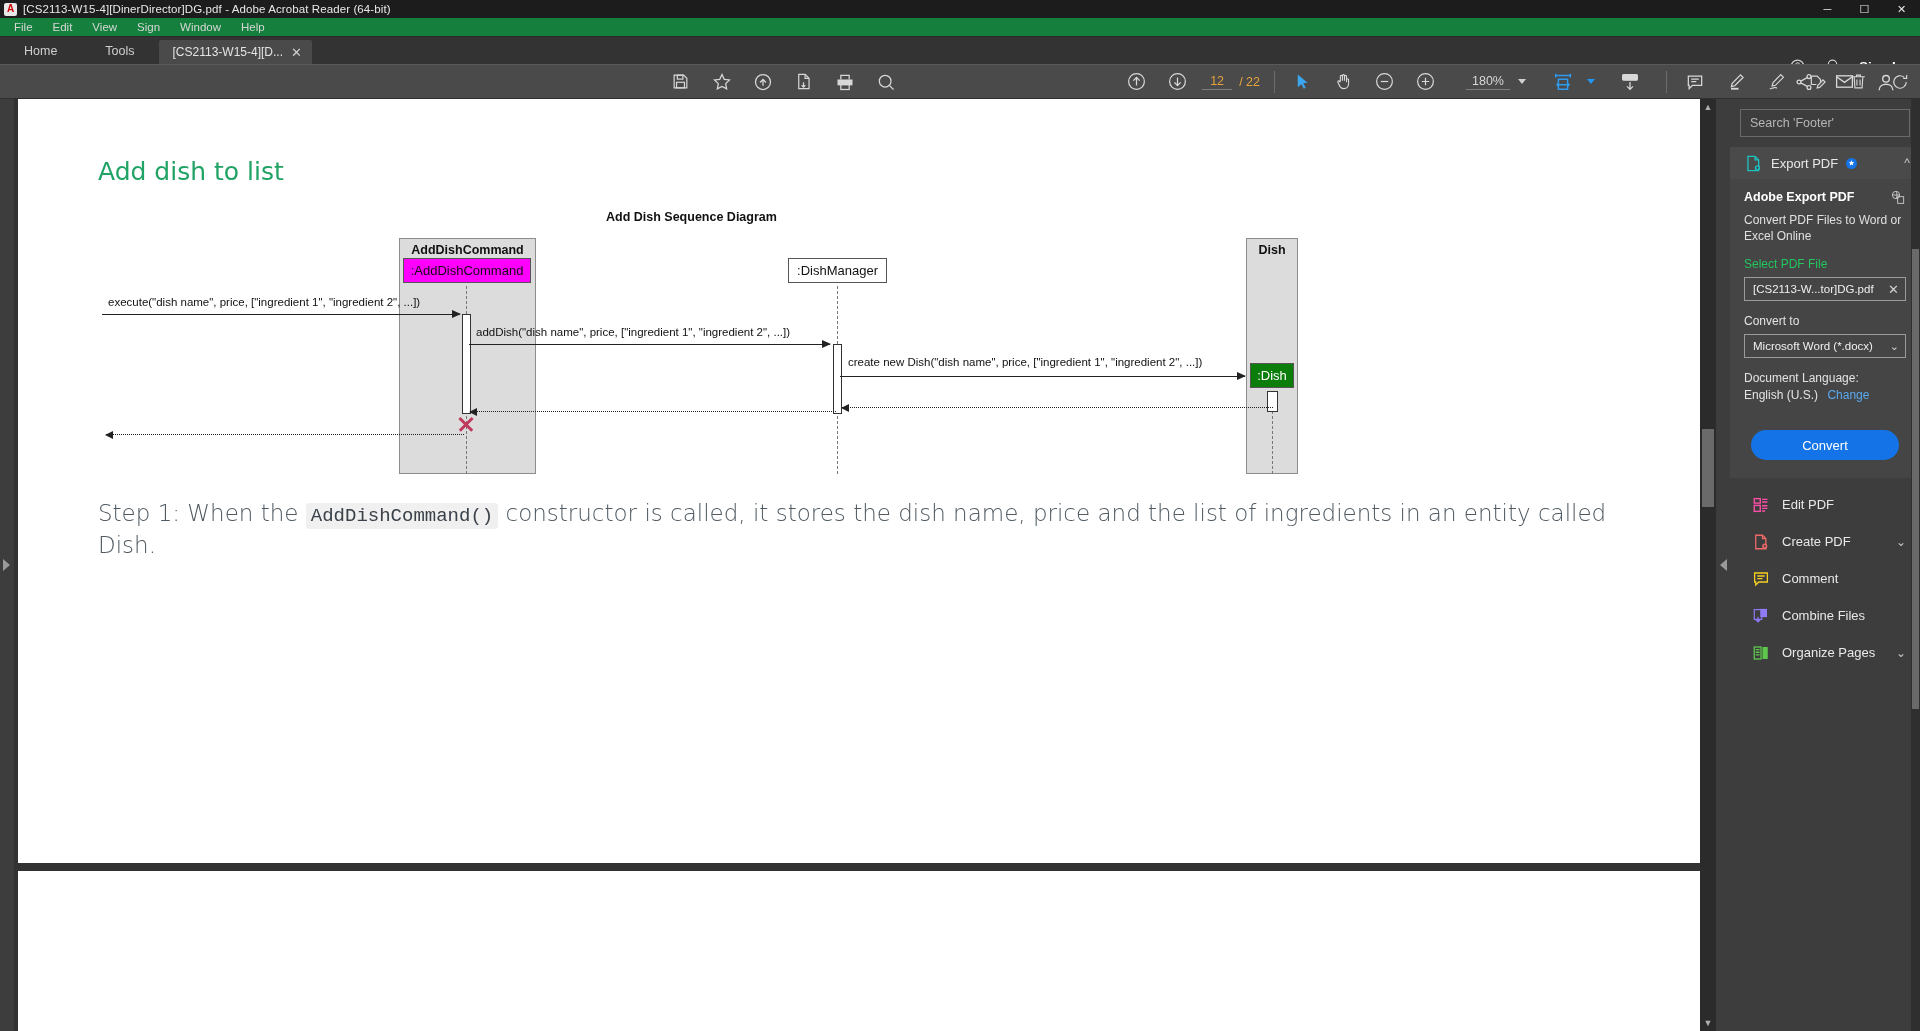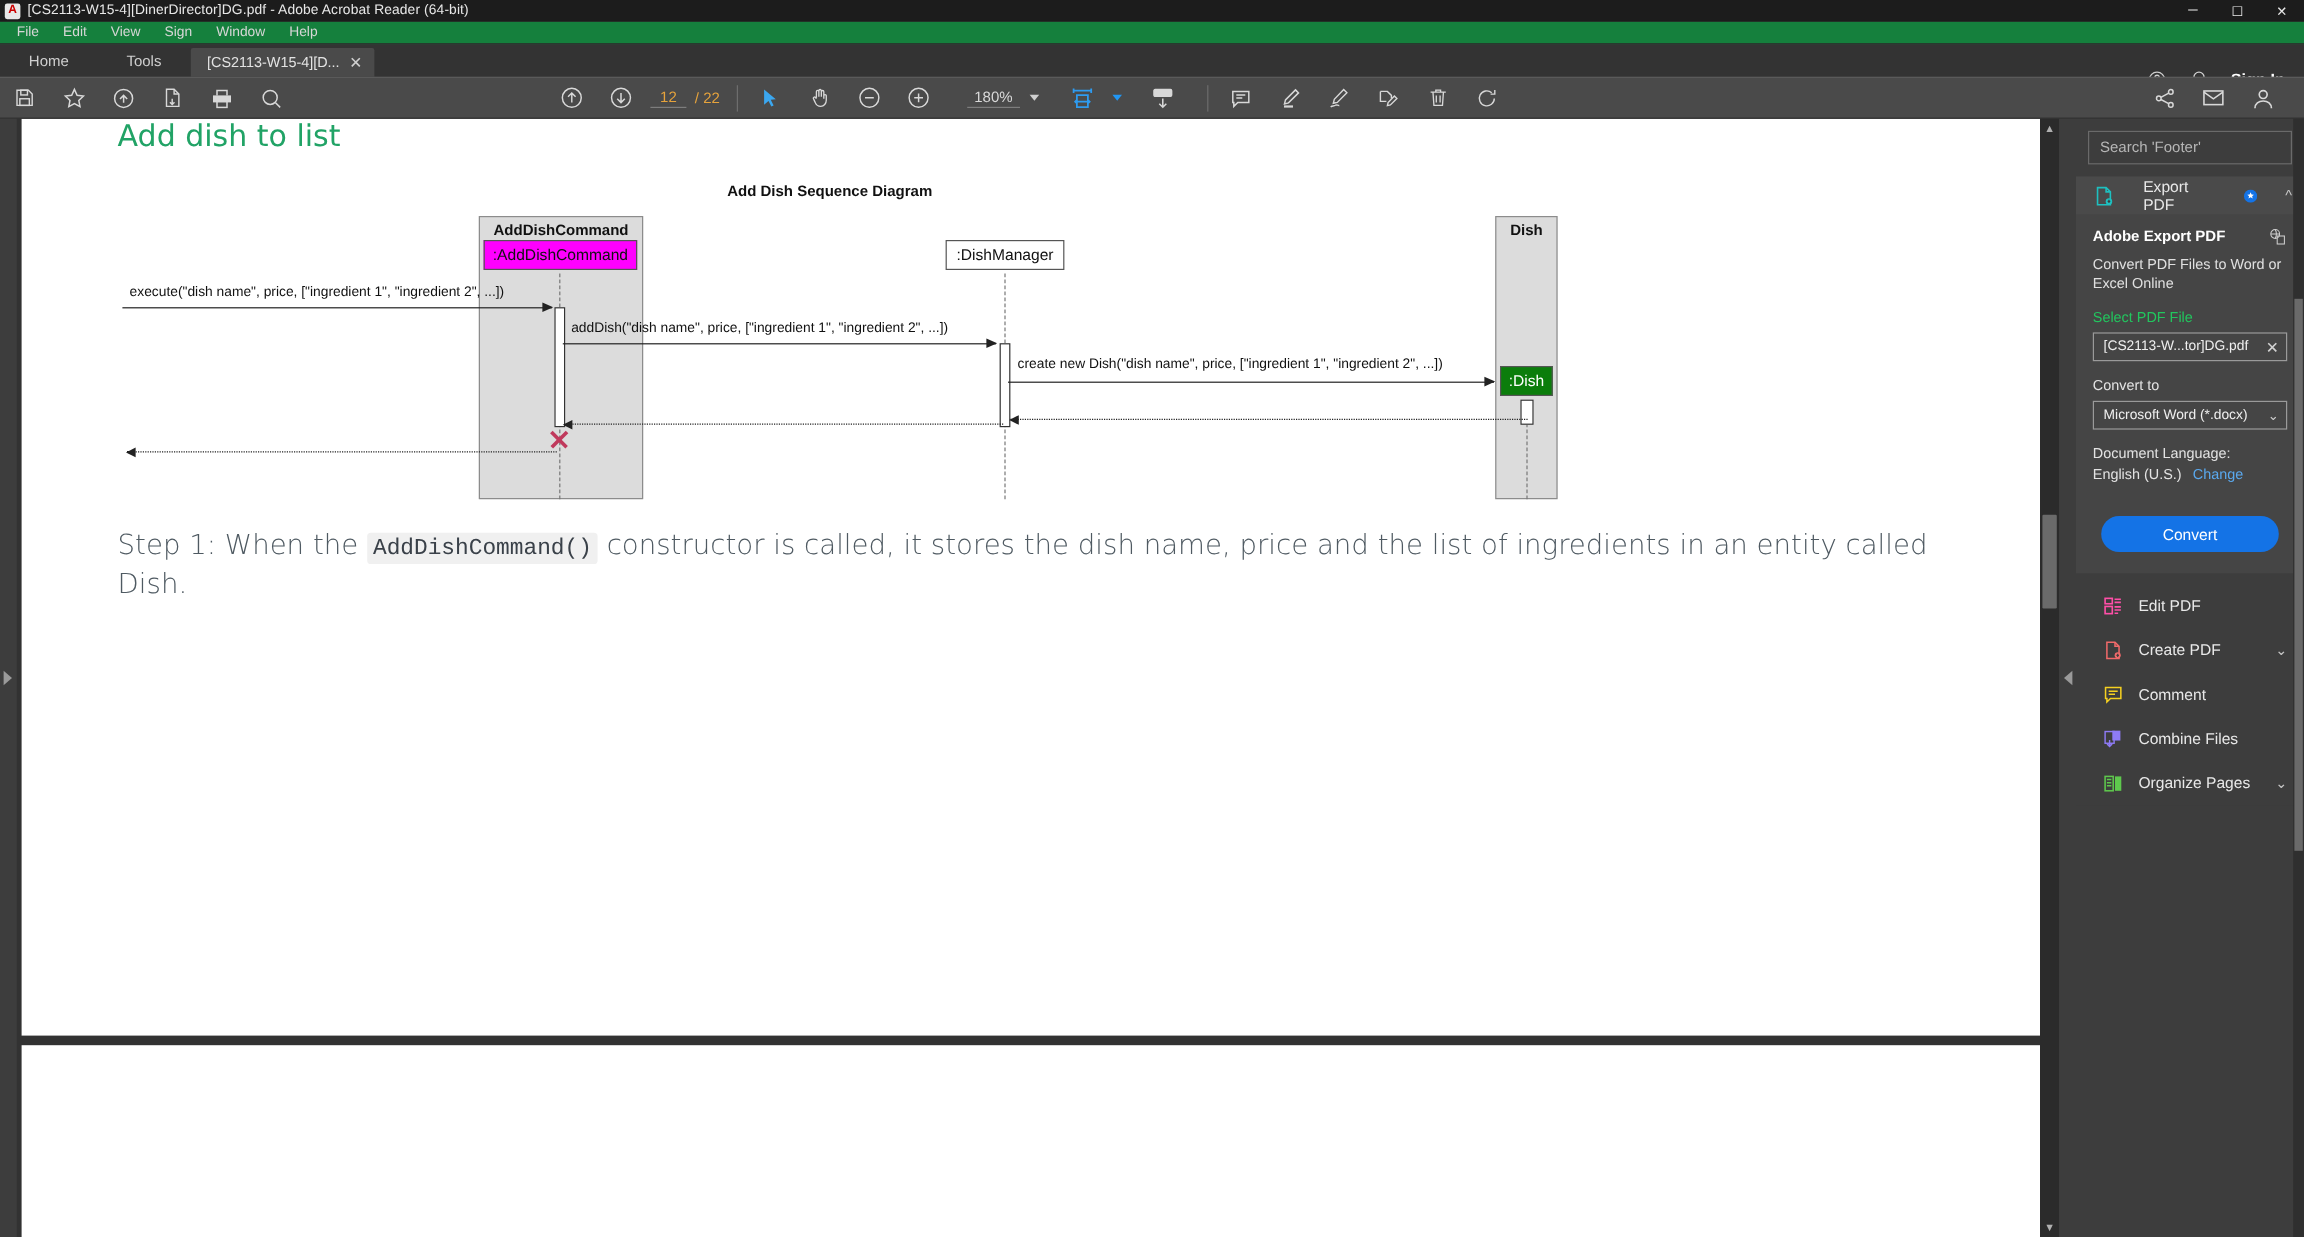--- a/index.html
+++ b/index.html
@@ -57,20 +57,21 @@
     position: absolute; right: 0; top: 0; height: 27px;
     display: flex; align-items: center; gap: 18px; padding-right: 16px; margin-top: 16px;
   }
   .tab-right .ico { color: #cfcfcf; }
   .signin { color: #ffffff; font-size: 13.5px; font-weight: bold; }
   
   .toolbar {
     height: 35px; background: #4a4a4a; display: flex; align-items: center;
     border-top: 1px solid #5a5a5a; border-bottom: 1px solid #2f2f2f;
     position: relative;
+    justify-content: flex-end;
   }
   .tb-group { display: flex; align-items: center; }
   .tb-btn {
     width: 41px; height: 35px; display: flex; align-items: center;
     justify-content: center; color: #d8d8d8;
   }
   .tb-sep { width: 1px; height: 22px; background: #6d6d6d; margin: 0 7px; }
   .pagebox {
     color: #e6a33c; font-size: 12.5px; border-bottom: 1px solid #7d7d7d;
     padding: 1px 6px 1px 6px; min-width: 30px; text-align: center; margin-left: 4px;
@@ -124,21 +125,21 @@
   }
   
   .doc-pad { padding: 0 80px; }
   .head-cut {
     font-size: 28px; color: #4a4a4a; padding-top: 0px;
     margin-top: -12px; font-weight: 300;
     font-family: "DejaVu Sans", sans-serif; overflow: hidden; height: 34px;
   }
   h2.sec {
     color: #21a366; font-size: 25px; font-weight: 400;
-    font-family: "DejaVu Sans", sans-serif;
+    margin-top: 58px; font-family: "DejaVu Sans", sans-serif;
   }
   .body-par {
     font-size: 23px; color: #4f5a62; line-height: 1.38;
     margin-top: 22px; font-family: "DejaVu Sans", sans-serif; font-weight: 300;
   }
   code.inline {
     font-family: "Liberation Mono", monospace; font-size: 19px;
     background: #f0f0f0; padding: 2px 5px; border-radius: 3px; color: #3a4149;
   }
   
@@ -202,21 +203,21 @@
     width: 190px; flex: 0 0 190px; background: #3d3d3d;
     display: flex; flex-direction: column; position: relative;
   }
   .rp-search {
     margin: 10px; height: 28px; border: 1px solid #6a6a6a; background: #3d3d3d;
     display: flex; align-items: center; padding: 0 9px;
   }
   .rp-search span { color: #b6b6b6; font-size: 12.5px; }
   .rp-exporthdr {
     height: 32px; background: #4a4a4a; display: flex; align-items: center;
-    gap: 23px; padding: 0 10px 0 14px; color: #e8e8e8; font-size: 13px;
+    gap: 8px; padding: 0 10px 0 14px; color: #e8e8e8; font-size: 13px;
   }
   .rp-exporthdr .chev { margin-left: auto; color: #c7c7c7; font-size: 12px; }
   .rp-body { background: #454545; padding: 10px 14px 18px; }
   .rp-body .h { font-size: 12.5px; font-weight: bold; color: #ffffff;
                 display: flex; align-items: center; }
   .rp-body .sub { font-size: 12px; color: #e0e0e0; line-height: 1.3; margin-top: 8px; }
   .rp-body .lnk { font-size: 12px; color: #22c55e; margin-top: 13px; }
   .rp-field {
     margin-top: 6px; height: 24px; border: 1px solid #9a9a9a;
     display: flex; align-items: center; padding: 0 6px 0 8px;

